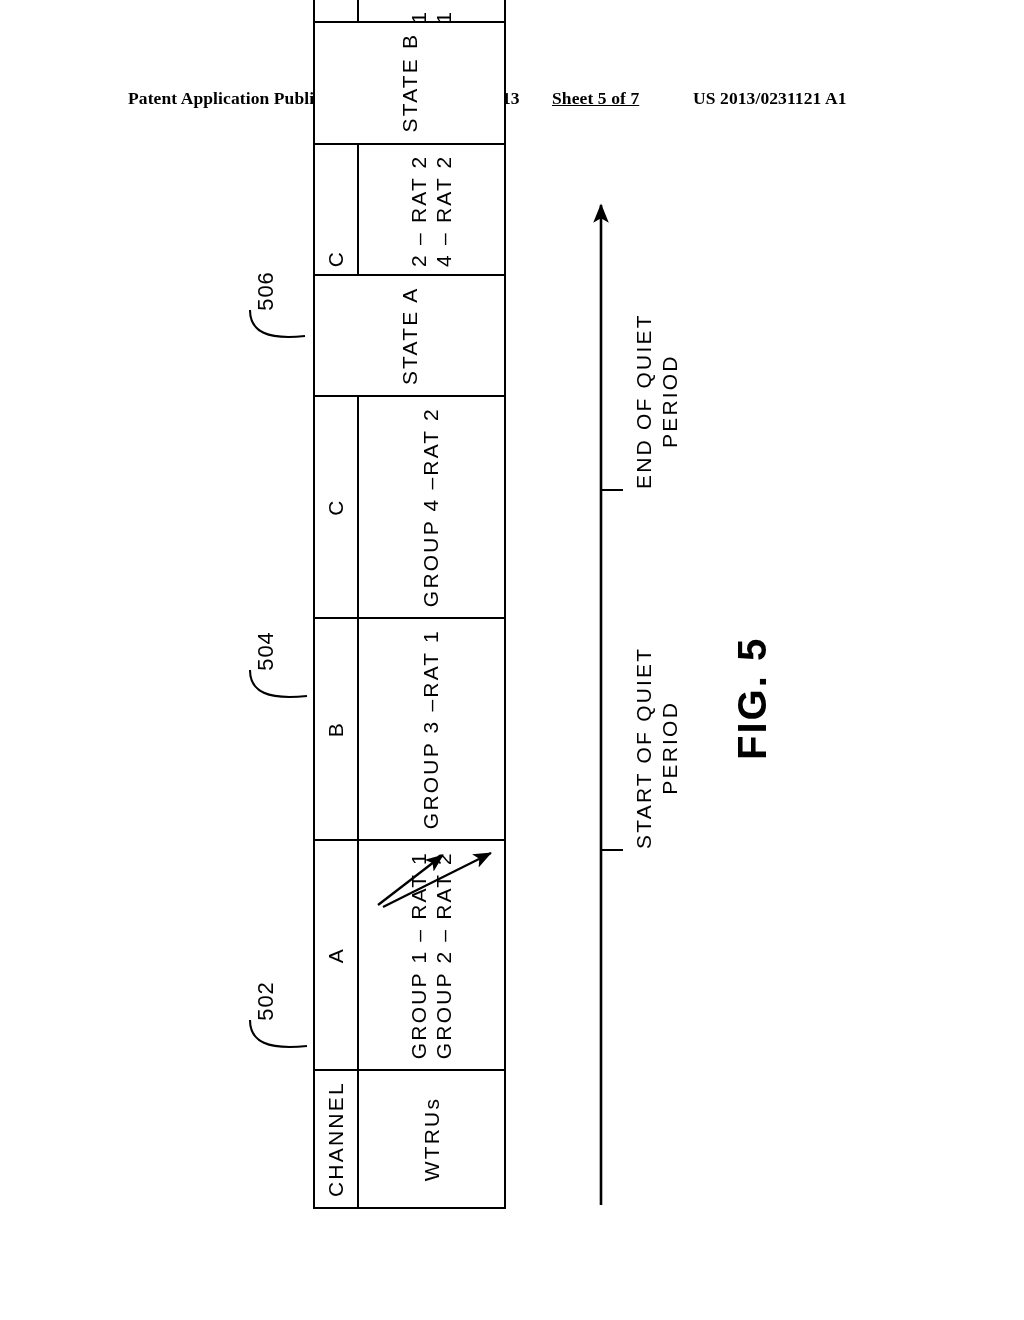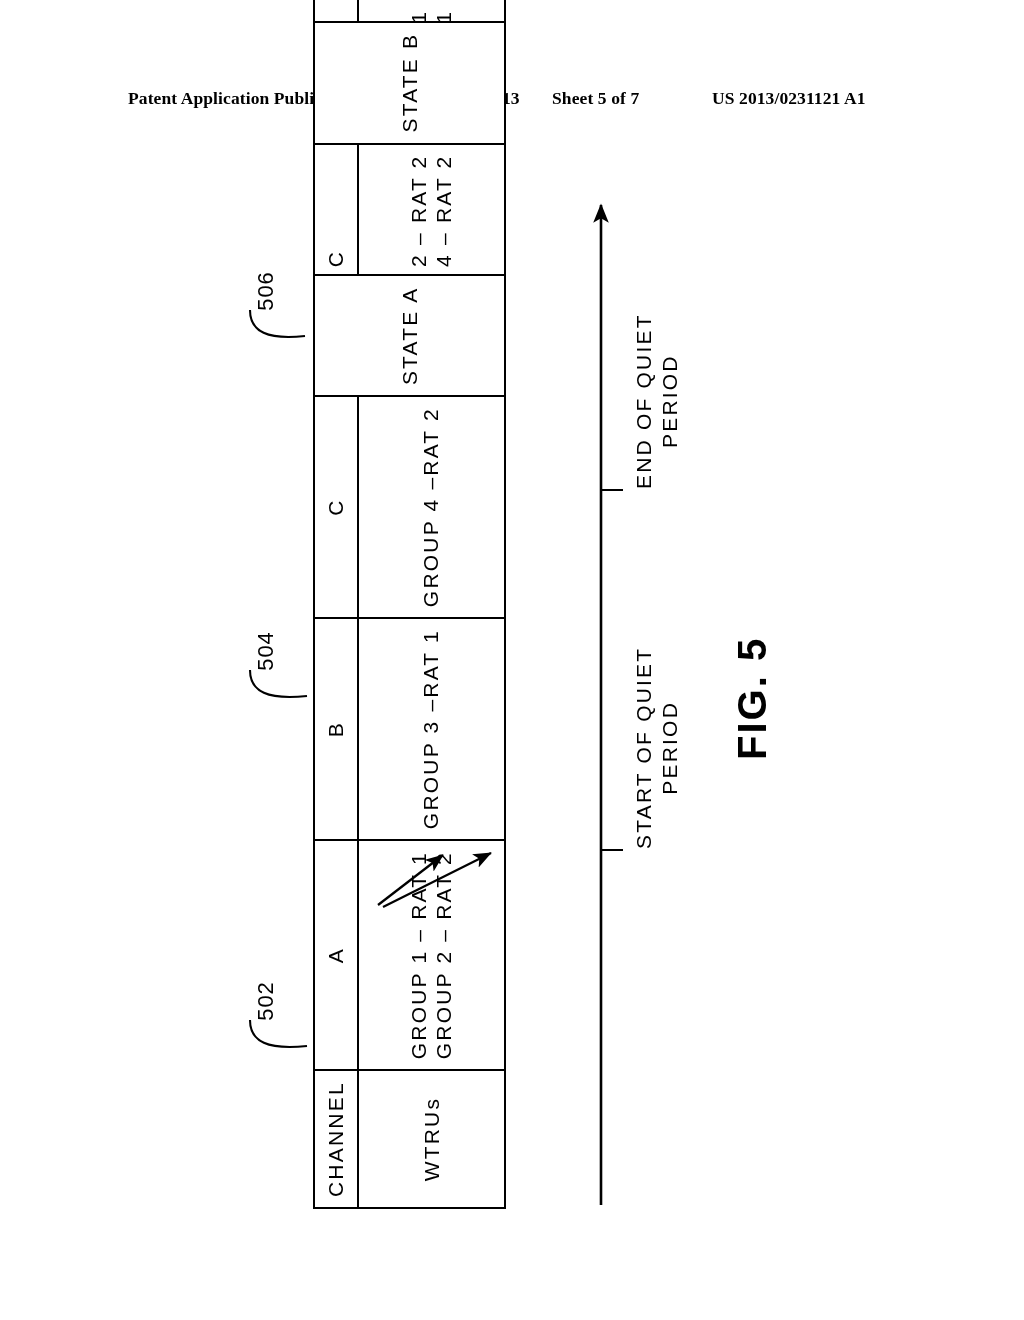--- a/index.html
+++ b/index.html
@@ -17,22 +17,22 @@
   .hdr{
     position:absolute;left:0;top:88px;width:1024px;
     font-family:"Liberation Serif", serif;
     font-weight:bold;font-size:17.5px;
     letter-spacing:.1px;
     white-space:nowrap;
   }
   .hdr span{position:absolute;top:0;}
   .hdr .h1{left:128px;}
   .hdr .h2{left:430px;}
-  .hdr .h3{left:552px;}
-  .hdr .h4{left:712px;}
+  .hdr .h3{left:552px;text-decoration:underline;}
+  .hdr .h4{left:693px;}
 
   
   
   .tbl-wrap{position:absolute;transform-origin:0 0;}
   .tbl{
     border:2.2px solid #000;
     border-collapse:collapse;
     background:#fff;
   }
   .tbl td{

